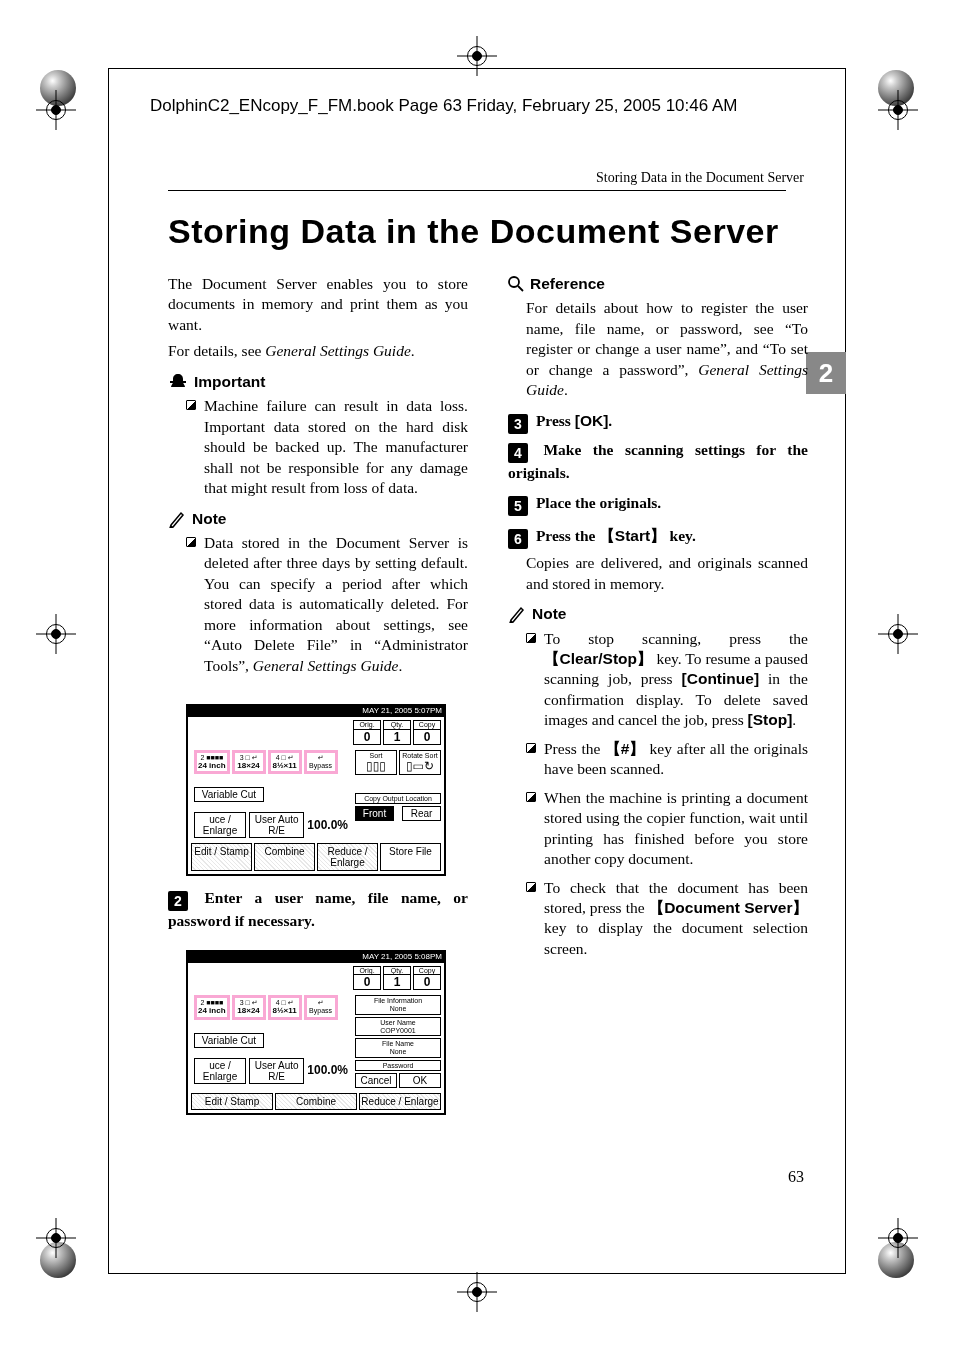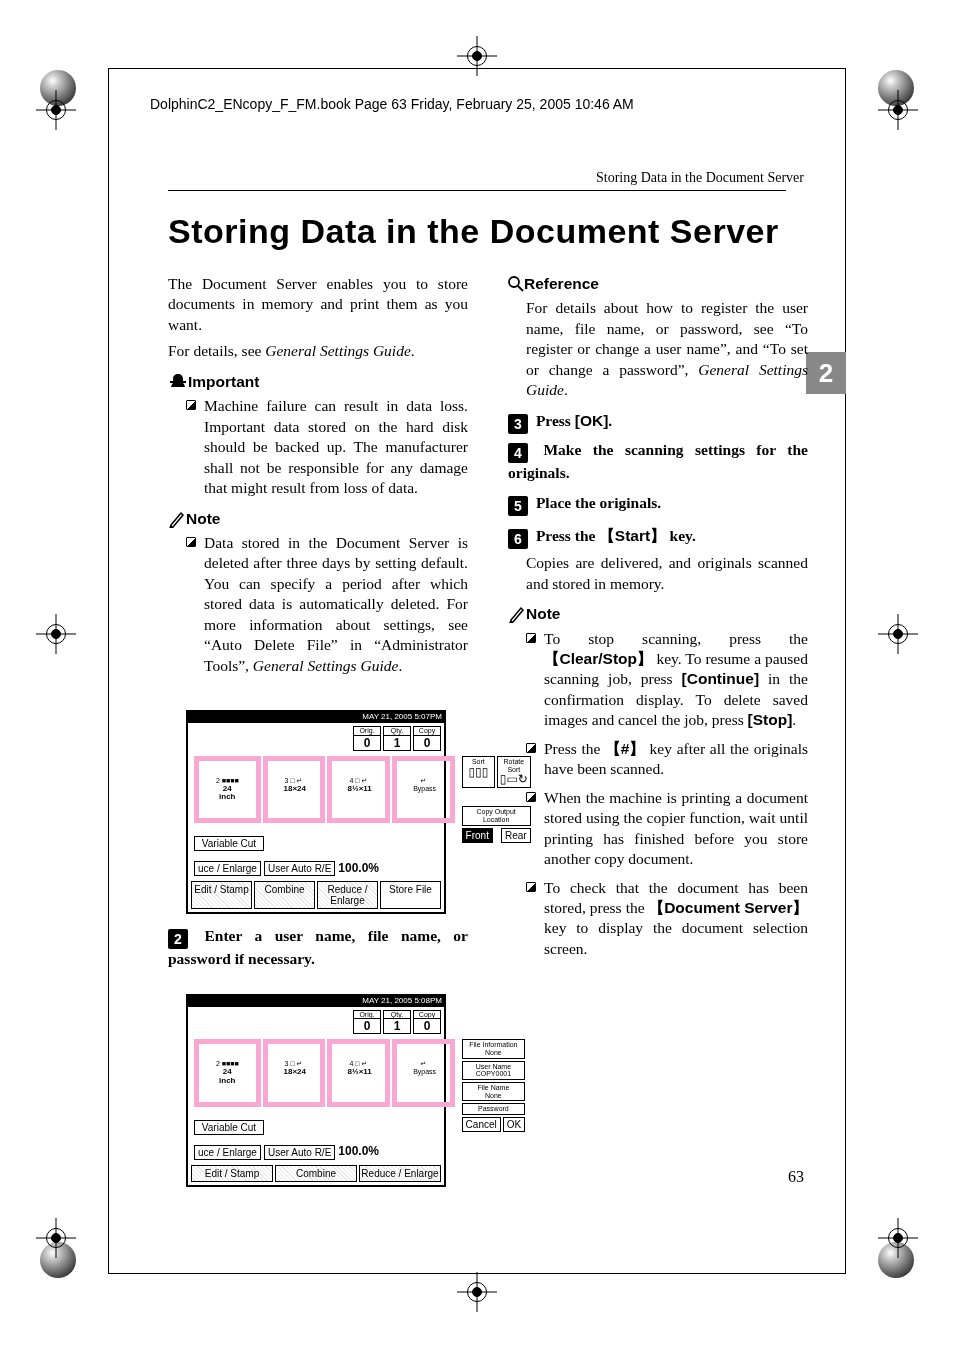--- a/index.html
+++ b/index.html
@@ -11,63 +11,63 @@
   .regmark::after  { top:50%; left:-6px; height:1px; width:40px; transform:translateY(-50%); }
   .regmark .c1,.regmark .c2 { position:absolute; border:1px solid #000; border-radius:50%; }
   .regmark .c1 { width:20px; height:20px; left:4px; top:4px; }
   .regmark .c2 { width:10px; height:10px; left:9px; top:9px; background:#000; }
 
   .sphere { position:absolute; width:36px; height:36px; border-radius:50%;
             background:radial-gradient(circle at 35% 30%,#fff 0%,#ccc 18%,#888 45%,#333 80%,#000 100%); }
 
   .frame { position:absolute; left:108px; top:68px; width:738px; height:1206px; border:1px solid #000; }
 
-  .bookline { position:absolute; left:150px; top:96px; font-size:14px; font-family:Arial,sans-serif; }
+  .bookline { position:absolute; left:150px; top:96px; font-size:17px; font-family:Arial,sans-serif; }
 
   .runhead { position:absolute; right:150px; top:170px; font-size:14px; }
   .hr-top  { position:absolute; left:168px; top:190px; width:618px; height:1px; background:#000; }
 
   .title   { position:absolute; left:168px; top:212px; font-family:Arial,sans-serif; font-weight:700; font-size:34px; letter-spacing:0.5px; }
 
   .col { position:absolute; width:300px; font-size:15.5px; line-height:1.32; }
   .col-left  { left:168px; top:274px; }
   .col-right { left:508px; top:274px; }
 
   .just { text-align:justify; }
   .sans-bold { font-family:Arial,sans-serif; font-weight:700; }
   .italic { font-style:italic; }
 
-  .hdr { display:flex; align-items:center; gap:0; margin-top:10px; margin-bottom:4px; }
+  .hdr { display:flex; align-items:center; gap:6px; margin-top:10px; margin-bottom:4px; }
   .hdr svg { flex:0 0 auto; }
 
   .bullet-box { display:flex; align-items:flex-start; gap:8px; }
   .sq { width:10px; height:10px; border:1.5px solid #000; margin-top:4px; flex:0 0 auto; border-radius:1px; background:linear-gradient(135deg,#fff 55%,#000 55%); }
   .indent { padding-left:18px; }
 
   .stepnum { display:inline-block; width:20px; height:20px; background:#000; color:#fff; font:700 14px/20px Arial,sans-serif; text-align:center; border-radius:2px; margin-right:4px; vertical-align:-3px; }
 
   .keycap { font-family:Arial,sans-serif; font-weight:700; }
   .hardkey { display:inline-block; font-family:Arial,sans-serif; font-weight:700; }
   .hardkey::before { content:"【"; font-weight:700; }
   .hardkey::after  { content:"】"; font-weight:700; }
 
   .tab2 { position:absolute; right:108px; top:352px; width:40px; height:42px; background:#888; color:#fff;
           font:700 26px/42px Arial,sans-serif; text-align:center; border-radius:0; }
 
   .pagenum { position:absolute; right:150px; top:1168px; font-size:16px; }
 
-  .shot { border:2px solid #000; width:260px; margin:24px 0 12px 18px; font:10px/1.1 Arial,sans-serif; position:relative; background:#fff; }
+  .shot { border:2px solid #000; width:260px; margin:18px 0 12px 18px; font:10px/1.1 Arial,sans-serif; position:relative; background:#fff; }
   .shot .statusbar { height:11px; background:#000; color:#fff; display:flex; justify-content:flex-end; align-items:center; padding:0 2px; gap:12px; font-size:8px; }
   .shot .toprow { display:flex; justify-content:space-between; padding:3px; }
   .shot .counters { display:flex; gap:2px; }
   .shot .cnt { border:1px solid #000; width:28px; text-align:center; }
   .shot .cnt .lbl { font-size:7px; border-bottom:1px solid #000; }
   .shot .cnt .val { font:700 12px Arial; }
   .shot .trays { display:flex; gap:2px; padding:0 3px 3px 3px; }
-  .shot .tray { border:5px solid #f9a8d4; font-size:7px; padding:16px; min-width:34px; text-align:center; }
+  .shot .tray { border:3px solid #f9a8d4; font-size:7px; padding:1px; min-width:34px; text-align:center; }
   .shot .tray .sz { font-size:8px; font-weight:700; }
   .shot .mid { display:flex; justify-content:space-between; padding:2px 3px; gap:4px; align-items:flex-start; }
   .shot .btn { border:1px solid #000; padding:1px 3px; text-align:center; }
   .shot .btn.sel { background:#000; color:#fff; }
   .shot .row { display:flex; gap:2px; }
   .shot .bot { display:flex; gap:2px; padding:3px; }
   .shot .bot .b { flex:1; border:1px solid #000; text-align:center; padding:2px 0; font-size:10px; background:repeating-linear-gradient(45deg,#fff,#fff 2px,#e8e8e8 2px,#e8e8e8 3px); }
   .shot .side { width:86px; }
   .shot .side .sec { border:1px solid #000; margin-bottom:2px; text-align:center; font-size:7px; padding:1px; }
 

